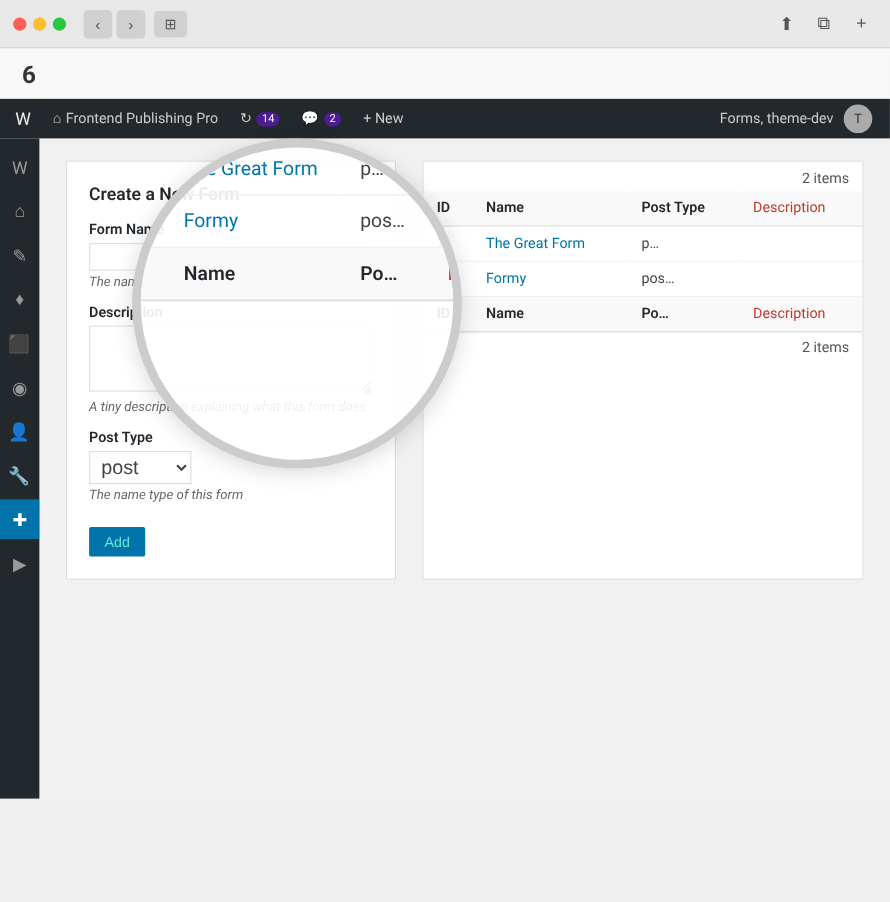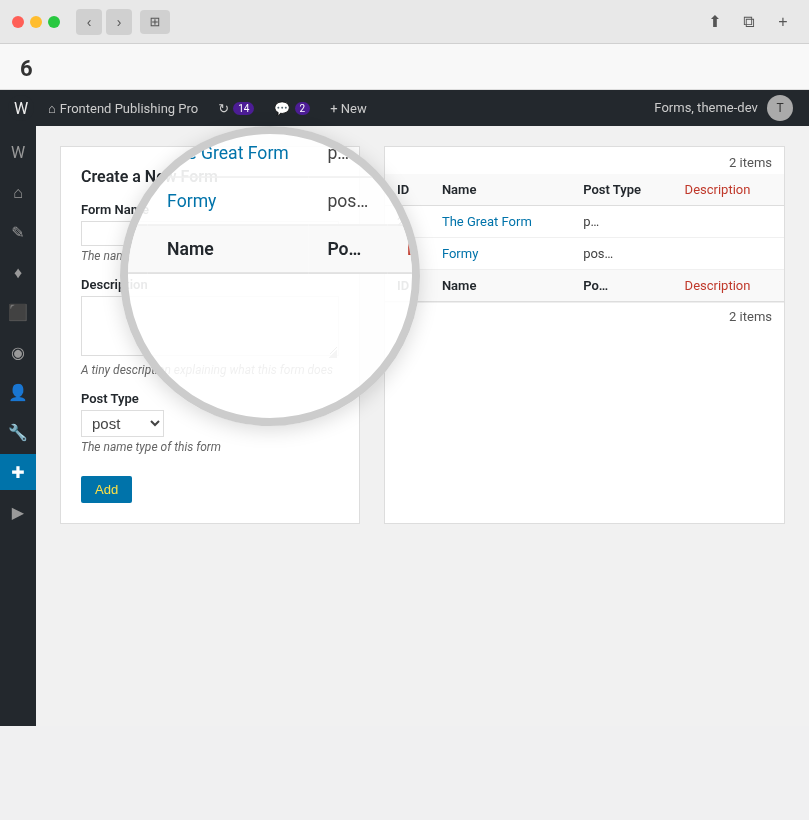--- a/index.html
+++ b/index.html
@@ -160,25 +160,25 @@
     }
     .form-textarea {
       width: 100%; padding: 4px 6px; border: 1px solid #ddd;
       font-size: 13px; color: #444; background: #fff;
       min-height: 60px; resize: both;
     }
     .form-hint {
       font-size: 12px; color: #666; margin-top: 3px; font-style: italic;
     }
     .form-select {
-      padding: 3px 6px; border: 1px solid #ddd; font-size: 15px;
+      padding: 3px 6px; border: 1px solid #ddd; font-size: 18px;
       color: #444; background: #fff; cursor: pointer;
     }
     .btn-add {
-      background: #0073aa; color: #fde047; border: none; padding: 6px 14px;
+      background: #0073aa; color: #5eead4; border: none; padding: 6px 14px;
       font-size: 13px; cursor: pointer; border-radius: 2px; margin-top: 8px;
     }
 
     
     .table-panel {
       flex: 1;
       background: #fff;
       border: 1px solid #ddd;
       overflow: hidden;
     }

